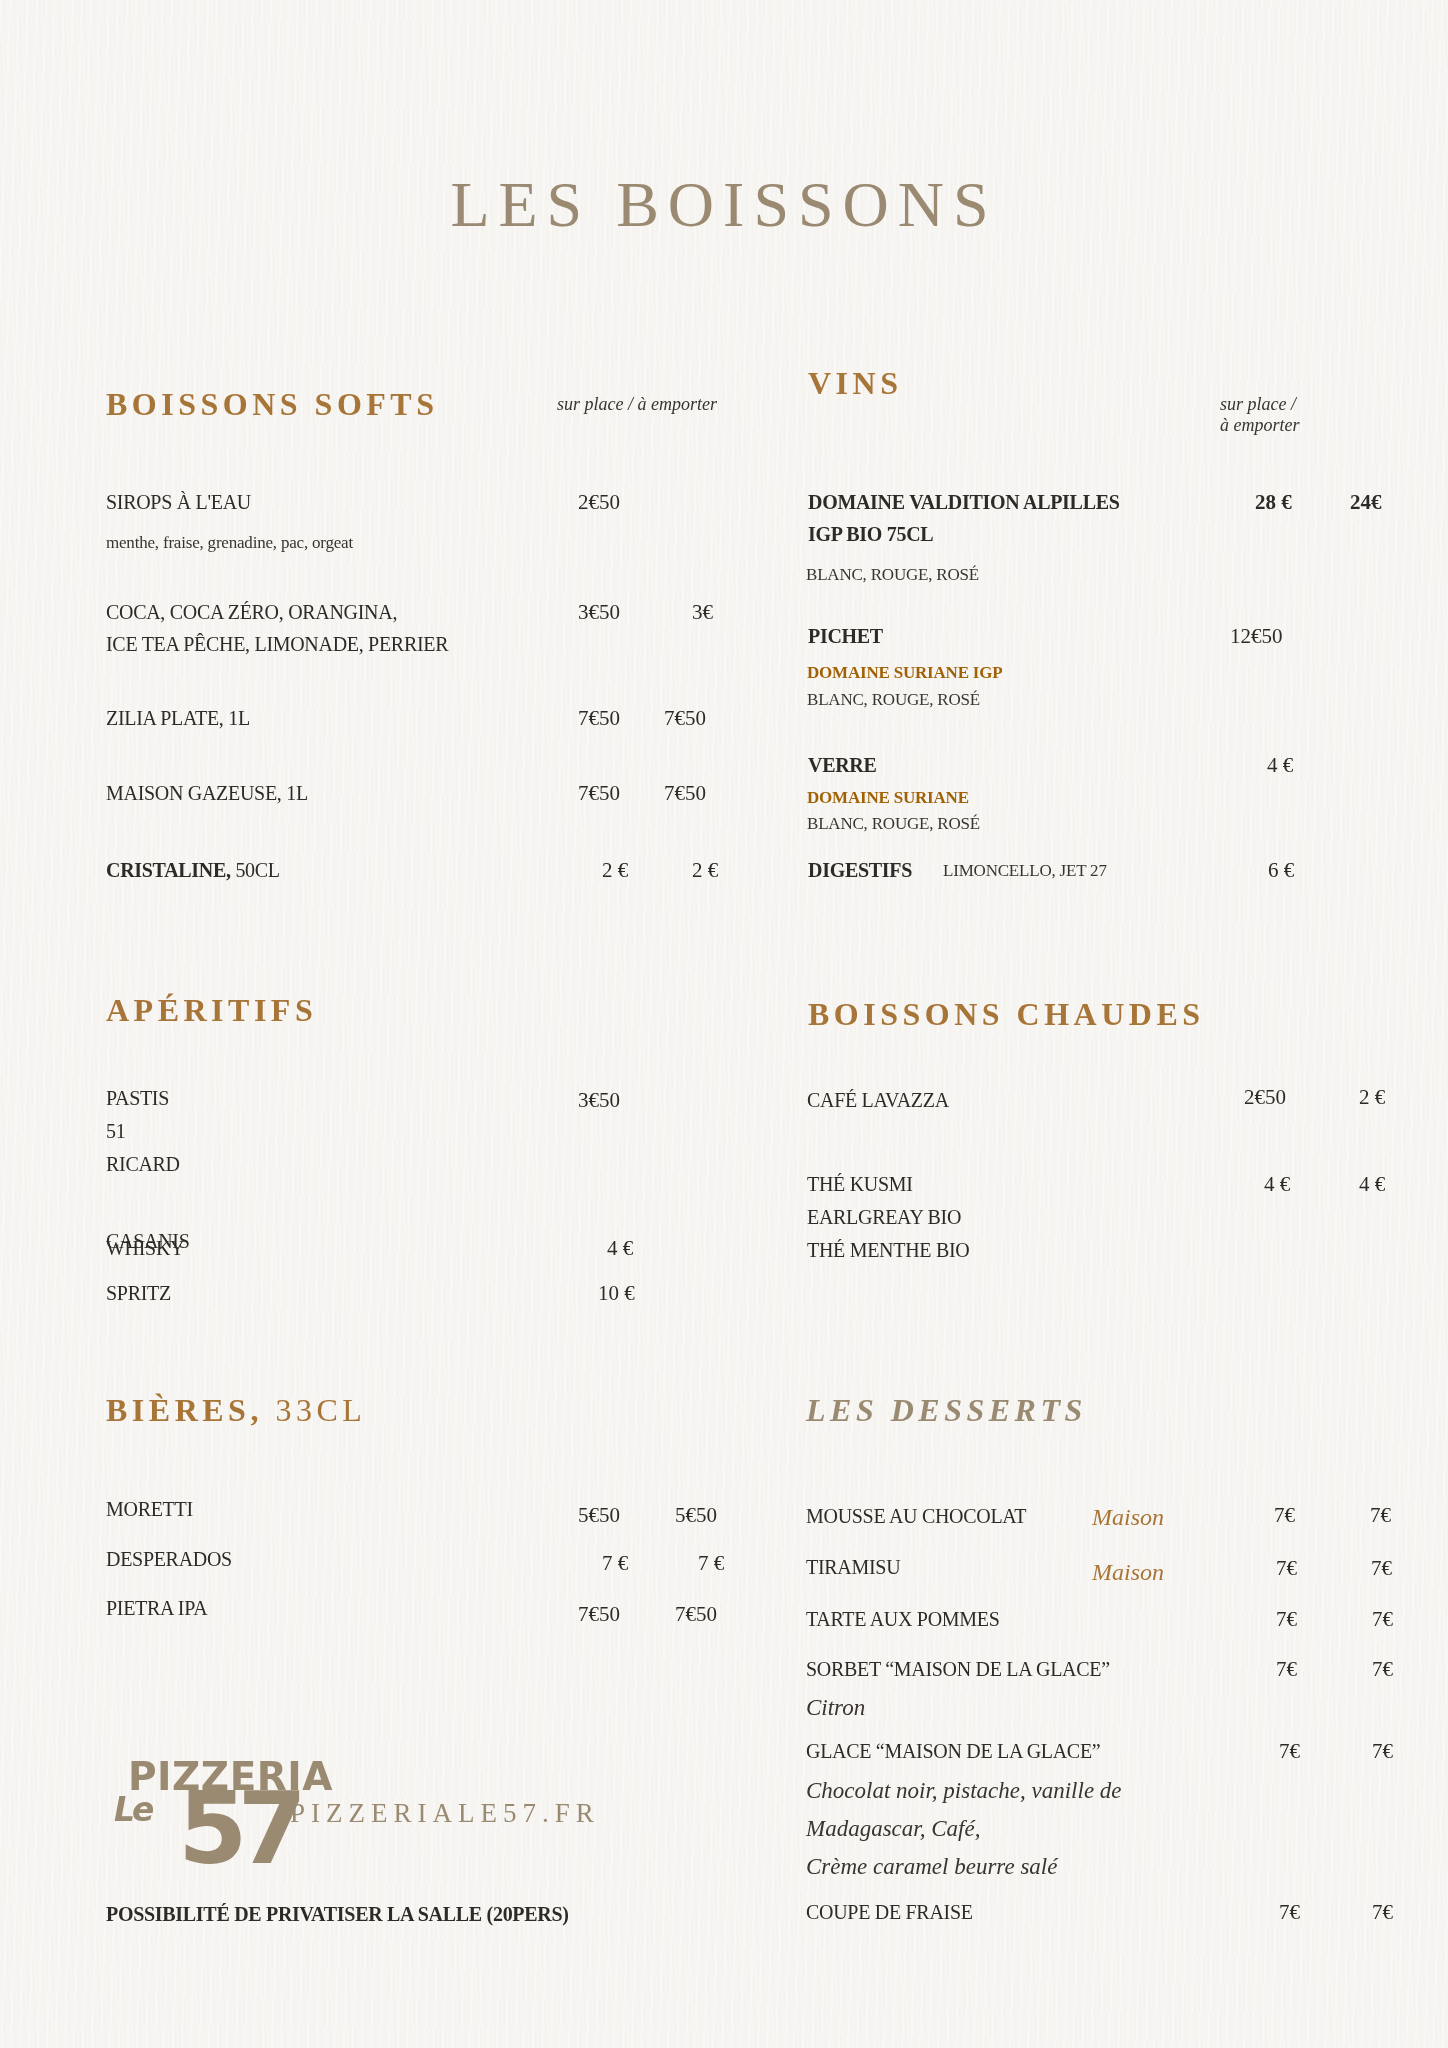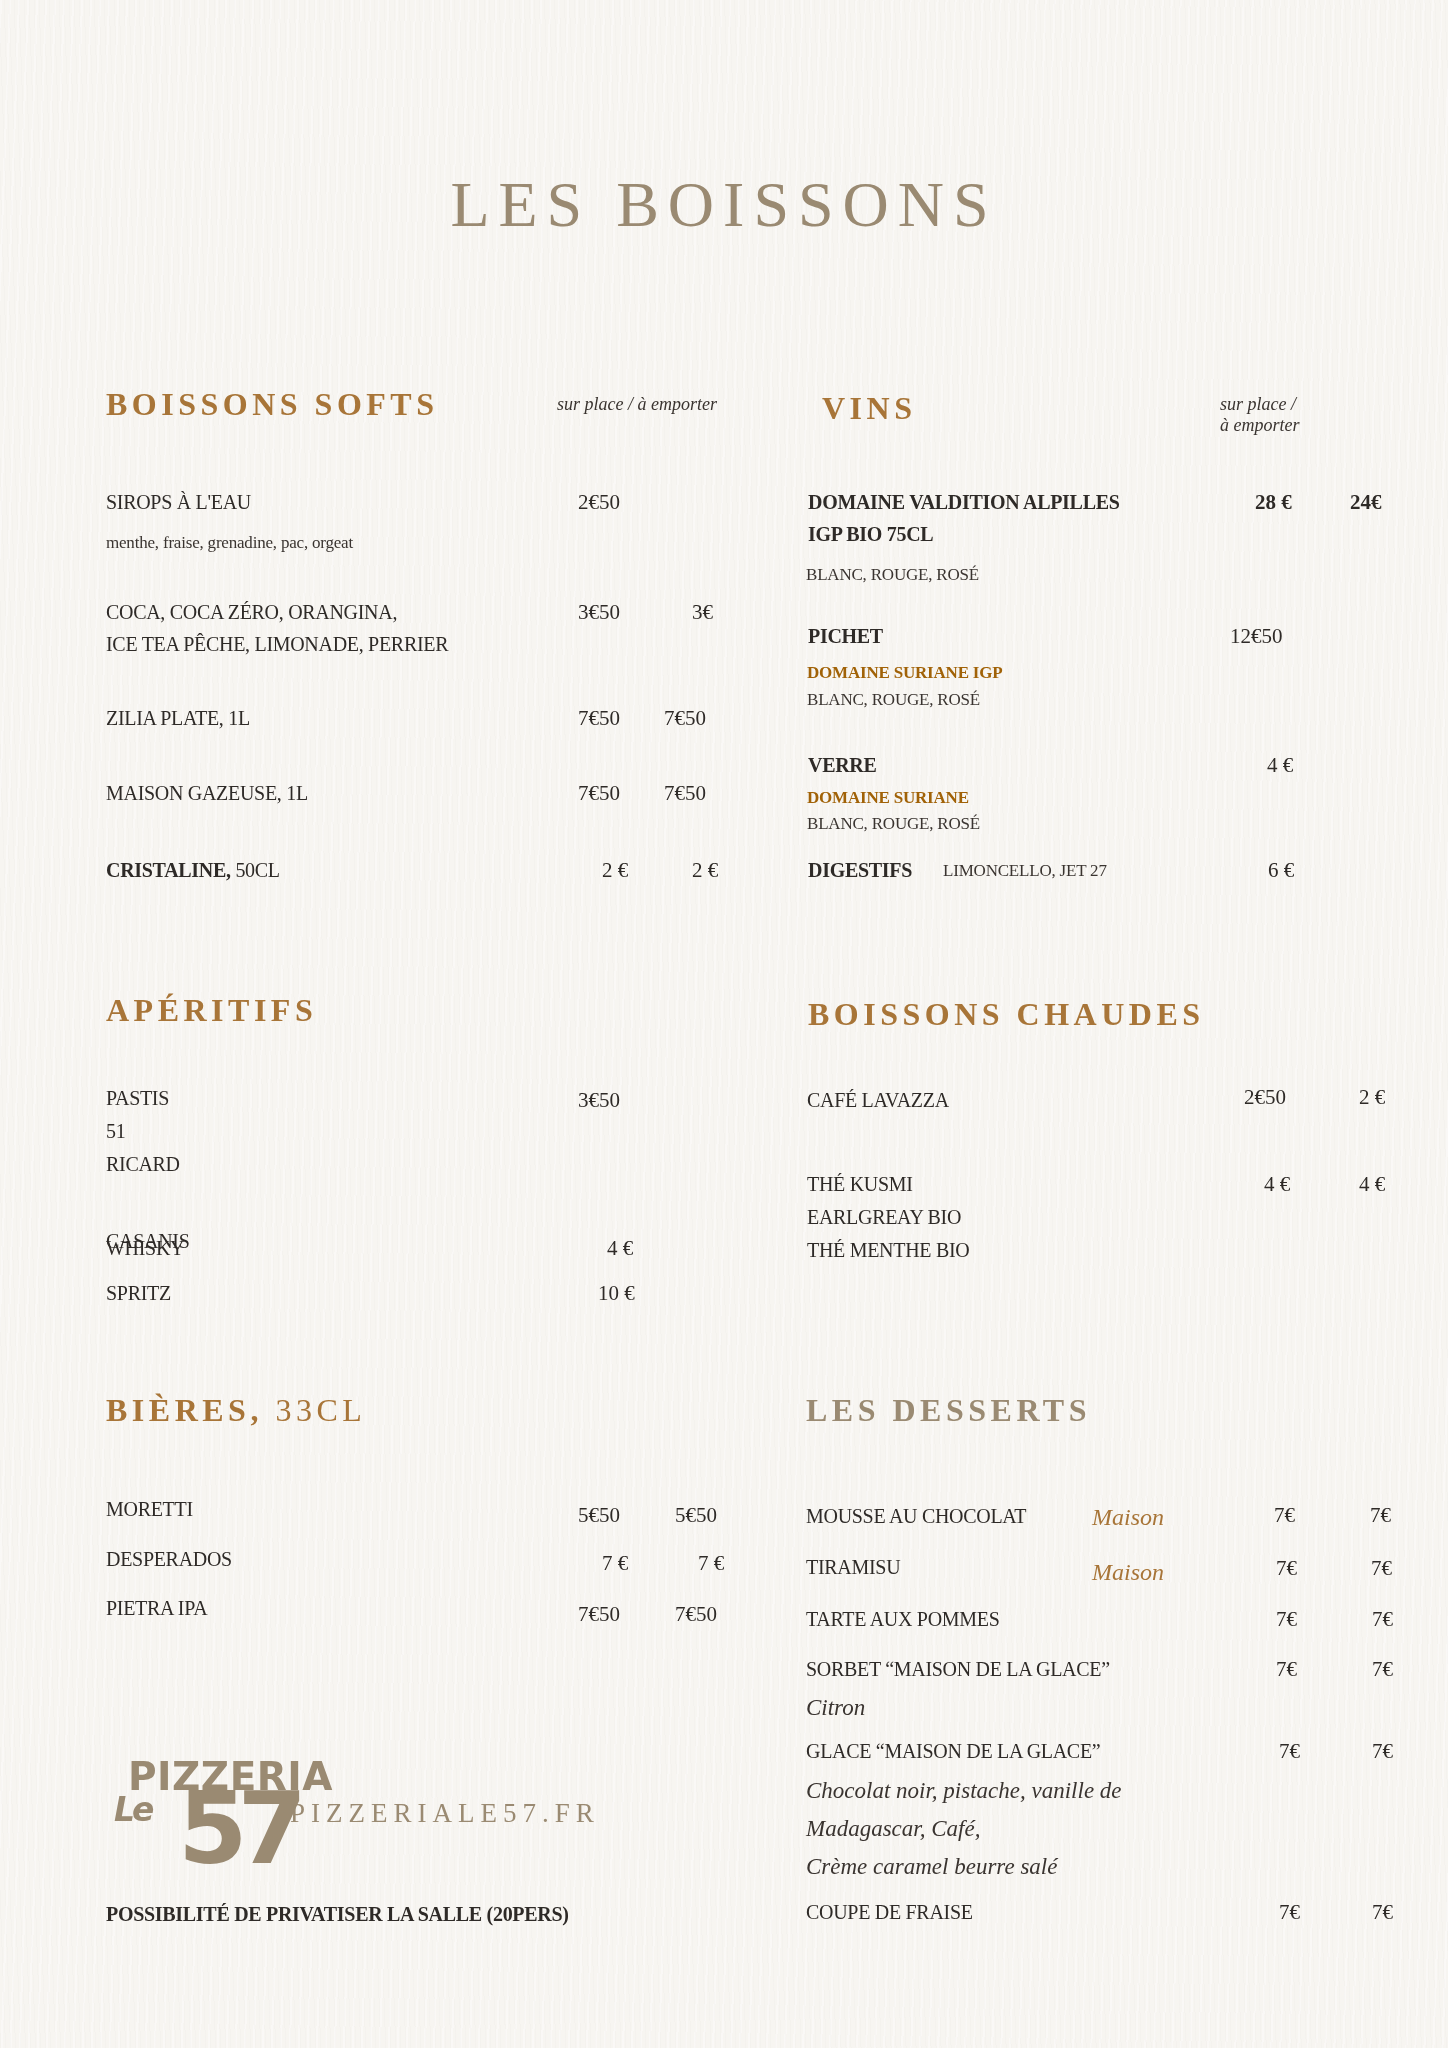--- a/index.html
+++ b/index.html
@@ -17,21 +17,21 @@
     .page { position: absolute; left: 0; top: 0; width: 1304px; height: 2048px; }
 
     .main-title {
       position: absolute; left: 0; top: 168px; width: 1448px; text-align: center;
       font-size: 64px; letter-spacing: 9px; color: #9a8a72; font-weight: 400;
     }
     .sec-title {
       position: absolute; font-size: 32px; letter-spacing: 4.5px; color: #a87538; font-weight: 700;
     }
     .sec-title .light { font-weight: 400; }
-    .sec-title.grey { color: #9a8a72; }
+    .sec-title.grey { color: #9a8a72; font-style: italic; }
     .col-header {
       position: absolute; font-style: italic; font-size: 18px; color: #3a3430;
     }
     .item {
       position: absolute; font-size: 20px; color: #2e2a27; white-space: nowrap; line-height: 32px;
       letter-spacing: -0.3px;
     }
     .item.bold { font-weight: 700; }
     .sub {
       position: absolute; font-size: 17px; color: #3a3430; white-space: nowrap; line-height: 26px;
@@ -87,21 +87,21 @@
 
     <div class="item" style="left:106px; top:854px;">
       <span style="font-weight:700;">CRISTALINE,</span>
       <span>50CL</span>
     </div>
     <div class="price" style="left:602px; top:854px;">2 €</div>
     <div class="price" style="left:692px; top:854px;">2 €</div>
   </div>
 
   <div>
-    <div class="sec-title" style="left:808px; top:390px;margin-left:14px;">VINS</div>
+    <div class="sec-title" style="left:808px; top:365px;">VINS</div>
     <div class="col-header" style="left:1220px; top:394px;">sur place / à emporter</div>
 
     <div class="item bold" style="left:808px; top:486px;">DOMAINE VALDITION ALPILLES</div>
     <div class="item bold" style="left:808px; top:518px;">IGP BIO 75CL</div>
     <div class="sub" style="left:806px; top:562px;">BLANC, ROUGE, ROSÉ</div>
     <div class="price bold" style="left:1255px; top:486px; font-weight:700;">28 €</div>
     <div class="price" style="left:1350px; top:486px; font-weight:700;">24€</div>
 
     <div class="item bold" style="left:808px; top:620px;">PICHET</div>
     <div class="sub bold" style="left:807px; top:660px;">DOMAINE SURIANE IGP</div>

